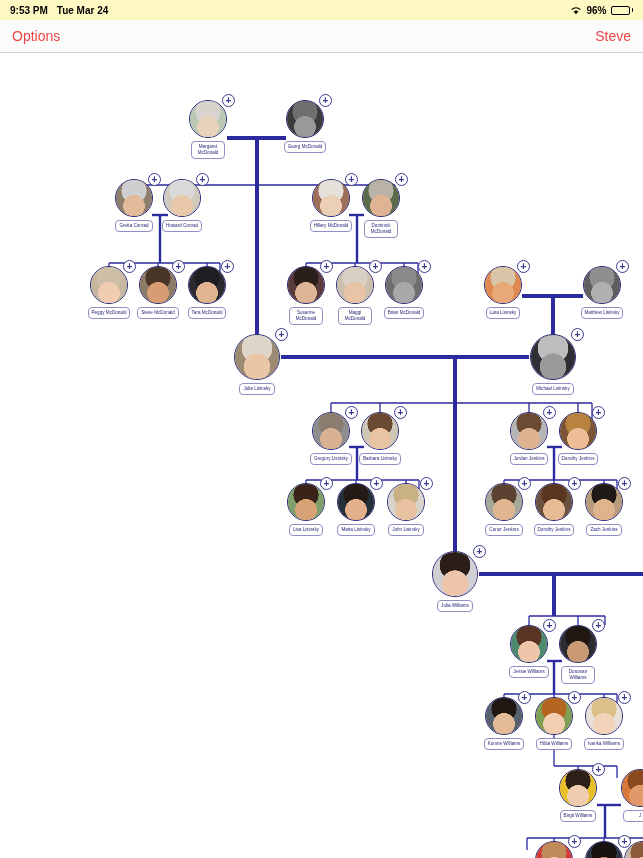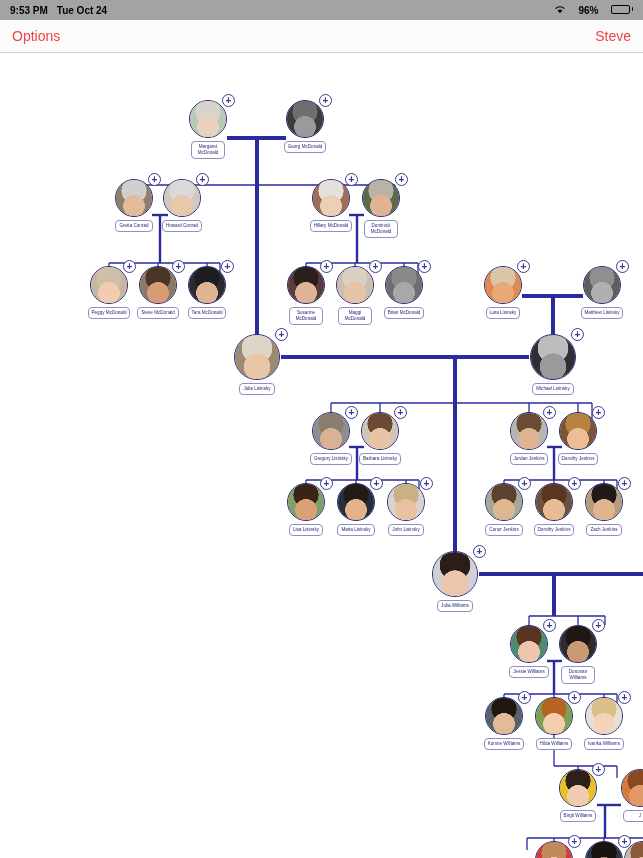--- a/index.html
+++ b/index.html
@@ -12,24 +12,24 @@
 
   
   .status-bar {
     height: 20px;
     display: flex;
     align-items: center;
     padding: 0 10px;
     font-size: 10px;
     font-weight: 600;
     color: #000;
-    background: #a3a3a3;
+    background: #fef9c3;
   }
   .status-left { display: flex; align-items: center; gap: 9px; }
-  .status-right { margin-left: auto; display: flex; align-items: flex-start; gap: 12px; }
+  .status-right { margin-left: auto; display: flex; align-items: center; gap: 4px; }
   .wifi-icon { display: inline-block; width: 12px; height: 9px; position: relative; }
   .wifi-icon svg { display: block; }
   .batt { display: flex; align-items: center; gap: 2px; }
   .batt-body {
     width: 19px; height: 9px;
     border: 1px solid #000; border-radius: 2px;
     position: relative; padding: 1px;
   }
   .batt-fill { height: 100%; width: 96%; background: #000; border-radius: 1px; }
   .batt-cap { width: 1.5px; height: 4px; background: #000; border-radius: 0 1px 1px 0; }
@@ -111,21 +111,21 @@
     max-width: 58px;
     cursor: pointer;
   }
 </style>
 </head>
 <body>
 
 <div class="status-bar">
   <div class="status-left">
     <span>9:53 PM</span>
-    <span>Tue Oct 24</span>
+    <span>Tue Mar 24</span>
   </div>
   <div class="status-right">
     <span class="wifi-icon">
       <svg width="12" height="9" viewBox="0 0 12 9">
           <path d="M6 8.2 L3.6 5.6 A3.6 3.6 0 0 1 8.4 5.6 Z" fill="#000"></path>
           <path d="M1.6 3.6 A6.3 6.3 0 0 1 10.4 3.6" stroke="#000" stroke-width="1.1" fill="none"></path>
         </svg>
     </span>
     <span>96%</span>
     <span class="batt">

